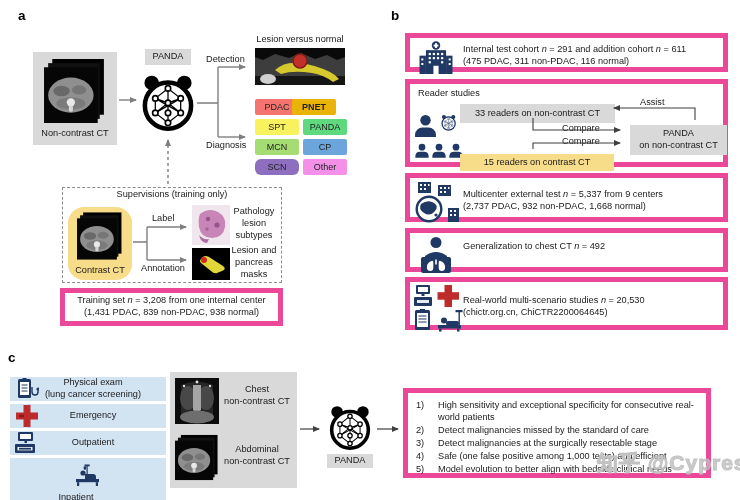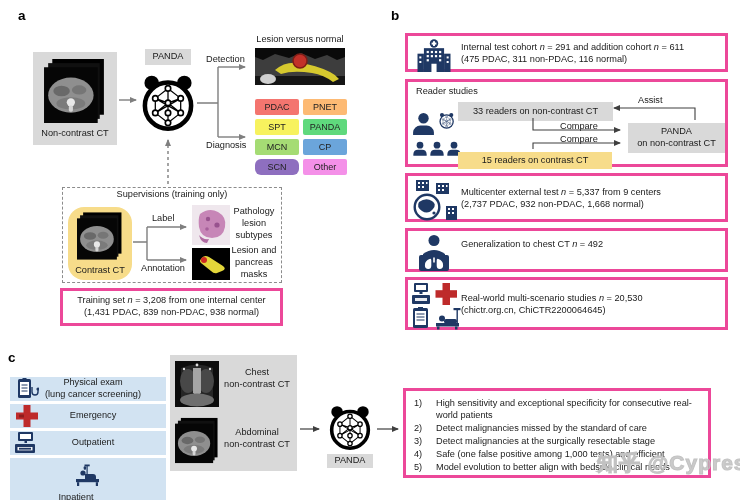--- a/index.html
+++ b/index.html
@@ -1,21 +1,21 @@
 <!DOCTYPE html>
 <html><head>
 <meta charset="utf-8">
 <style>
   html,body{margin:0;padding:0;background:#fff;}
   .canvas{position:relative;width:740px;height:500px;background:#fff;overflow:hidden;
           font-family:"Liberation Sans","DejaVu Sans",sans-serif;color:#1a1a1a;}
   .abs{position:absolute;}
   .t{font-size:9.2px;line-height:1.3;color:#1a1a1a;}
   .panel-label{font-size:13.5px;font-weight:700;color:#000;}
-  .bx{border:3px solid #ec4899;background:#fff;box-sizing:border-box;}
+  .bx{border:5px solid #ec4899;background:#fff;box-sizing:border-box;}
   .fillbox{box-sizing:border-box;}
   .ctr{display:flex;align-items:center;justify-content:center;text-align:center;}
   .dx{width:44px;height:16px;border-radius:2px;font-size:9px;display:flex;align-items:center;justify-content:center;color:#222;}
   .cap{white-space:nowrap;}
   .wm{font-size:21px;font-weight:700;letter-spacing:1px;color:rgba(185,185,185,0.75);
       -webkit-text-stroke:1px #c2c2c2;}
   .scn-row{display:flex;align-items:center;flex:1;}
   .scn-ic{width:34px;display:flex;align-items:center;justify-content:center;flex:0 0 34px;}
   .scn-lb{flex:1;text-align:center;padding-right:24px;}
   .blk{display:block;}
@@ -100,21 +100,21 @@
   <svg class="abs" style="left:255px;top:48px" width="90" height="37" viewBox="0 0 90 37">
     <rect width="90" height="37" fill="#3d3d3d"></rect>
     <path d="M0,0 h90 v9 l-8,3 -10,-5 -12,4 -14,-6 -12,5 -14,-4 -12,6 -8,-3 z" fill="#0a0a0a"></path>
     <rect y="28" width="90" height="9" fill="#151515"></rect>
     <ellipse cx="13" cy="31" rx="8" ry="5" fill="#cfcfcf"></ellipse>
     <path d="M20,22 q10,-9 24,-7 q17,2 31,9 q6,3 9,7 l-6,3 q-9,-7 -21,-9 q-19,-3 -31,1 z" fill="#d6c92e"></path>
     <circle cx="45" cy="13" r="7" fill="#c23129" stroke="#7e1d16" stroke-width="1.5"></circle>
   </svg>
 
   <div class="abs dx" style="left: 255px; top: 99px; background: rgb(244, 117, 111);">PDAC</div>
-  <div class="abs dx" style="left: 303px; top: 99px; background: #fdba74;">PNET</div>
+  <div class="abs dx" style="left: 292px; top: 99px; background: #eab308; font-weight: bold;">PNET</div>
   <div class="abs dx" style="left: 255px; top: 119px; background: rgb(247, 242, 94);">SPT</div>
   <div class="abs dx" style="left: 303px; top: 119px; background: rgb(95, 217, 125);">PANDA</div>
   <div class="abs dx" style="left: 255px; top: 139px; background: rgb(165, 220, 116);">MCN</div>
   <div class="abs dx" style="left: 303px; top: 139px; background: rgb(107, 165, 219);">CP</div>
   <div class="abs dx" style="left: 255px; top: 159px; background: rgb(142, 111, 191); border-radius: 6px;">SCN</div>
   <div class="abs dx" style="left: 303px; top: 159px; background: rgb(244, 144, 232);">Other</div>
 
   <div class="abs" style="left:62px;top:187px;width:220px;height:96px;border:1px dashed #8c8c8c;box-sizing:border-box"></div>
   <div class="abs t ctr cap" style="left:62px;top:189px;width:220px">Supervisions (training only)</div>
 
@@ -353,21 +353,21 @@
           <rect x="8.7" y="3.3" width="2.4" height="3.4" rx="1" fill="currentColor"></rect>
         </svg>
       </span>
       <span class="scn-lb t">
         <span class="blk cap">Inpatient</span>
 
       </span>
     </div>
   </div>
 
-  <div class="abs fillbox" style="left: 170px; top: 355px; width: 127px; height: 116px; background: rgb(217, 217, 217);">
+  <div class="abs fillbox" style="left: 170px; top: 372px; width: 127px; height: 116px; background: rgb(217, 217, 217);">
     <svg class="abs" style="left:5px;top:6px" width="44" height="46" viewBox="0 0 44 46">
         <use href="#sym-ct-chest"></use>
       </svg>
     <div class="abs t ctr" style="left:50px;top:12px;width:74px;flex-direction:column">
       <span class="blk cap">Chest</span>
       <span class="blk cap">non-contrast CT</span>
     </div>
     <svg class="abs" style="left:5px;top:62px" width="44" height="47" viewBox="0 0 60 62">
         <use href="#sym-ct-abd"></use>
       </svg>

